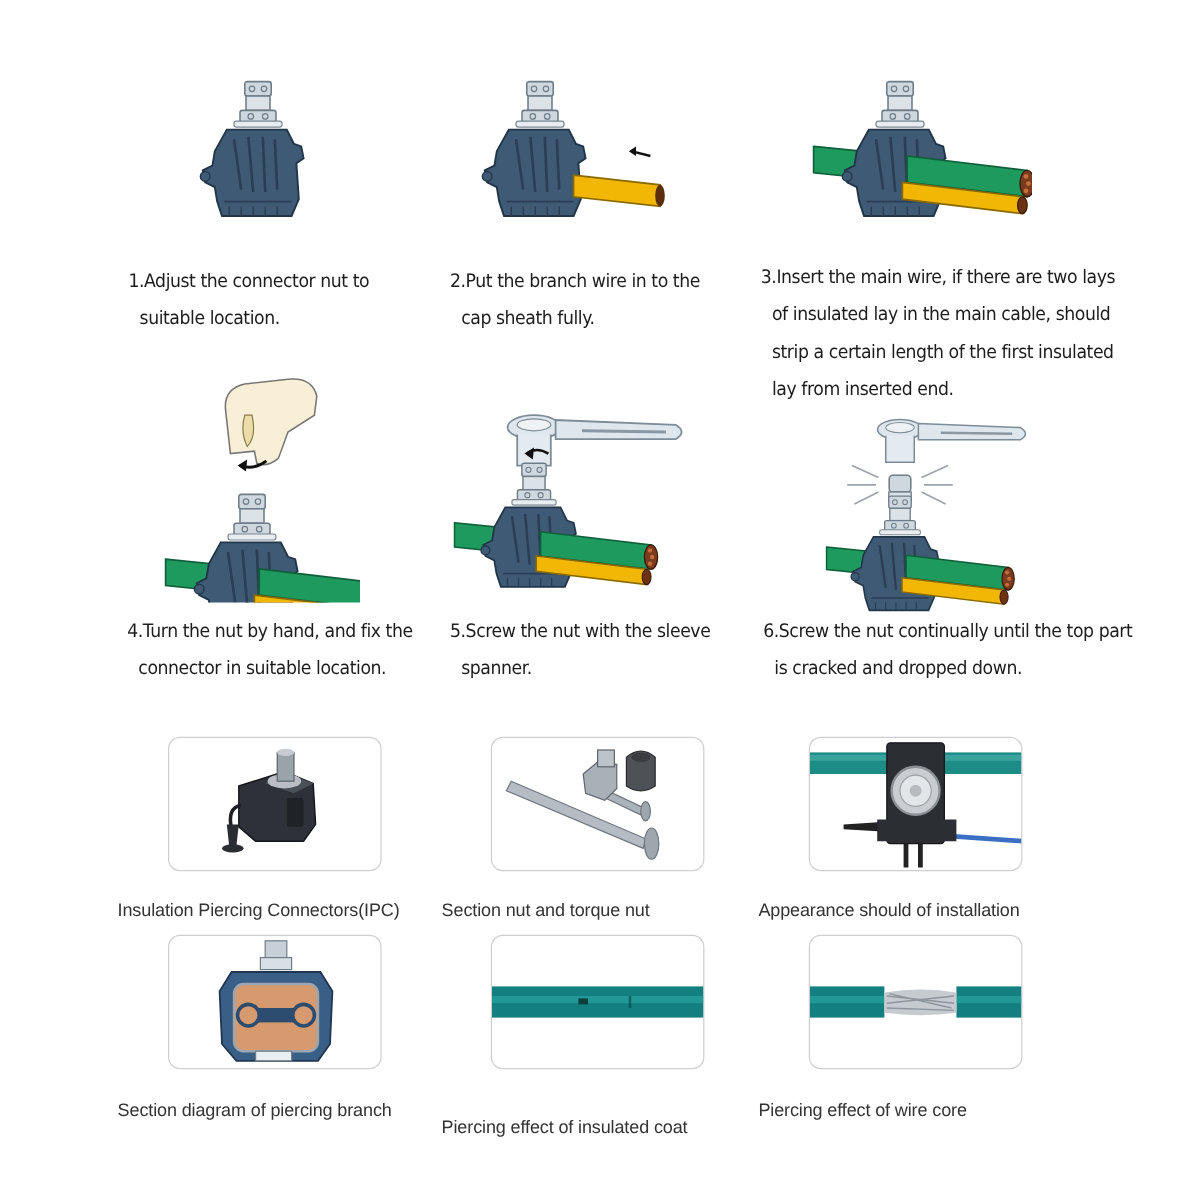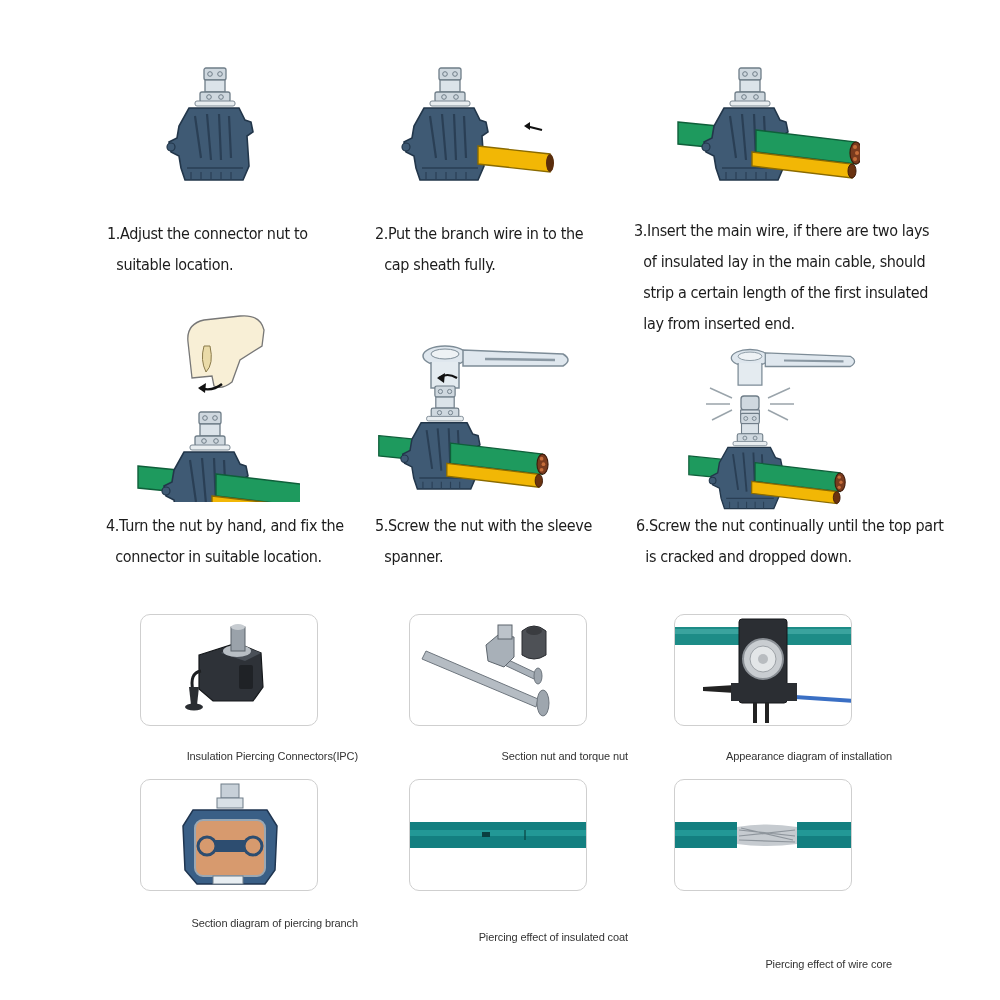--- a/index.html
+++ b/index.html
@@ -23,23 +23,23 @@
       width: 178px;
       height: 112px;
       border: 1.5px solid #cfcfcf;
       border-radius: 10px;
       background: #fff;
       overflow: hidden;
     }
     .caption {
       position: absolute;
       font-family: "Liberation Sans", sans-serif;
-      font-size: 11px;
+      font-size: 15px;
       color: #333;
-      text-align: right;
+      text-align: left;
       width: 260px;
       white-space: nowrap;
       letter-spacing: -0.1px;
     }
   </style>
 </head>
 <body>
 
 <svg width="0" height="0" style="position:absolute">
   <defs>
@@ -202,21 +202,21 @@
     <path d="M56,68 L122,68 L122,86 L56,86 Z" fill="#2b2e33"></path>
     <circle cx="88" cy="44" r="20" fill="#c9cdd1" stroke="#8b9096" stroke-width="2"></circle>
     <circle cx="88" cy="44" r="13" fill="#e3e6e8" stroke="#9ca1a6"></circle>
     <circle cx="88" cy="44" r="5" fill="#b8bcc0"></circle>
     <path d="M80,88 L80,108 M92,88 L92,108" stroke="#222" stroke-width="4"></path>
   </svg>
 </div>
 
 <div class="caption" style="left:98px;top:750px">Insulation Piercing Connectors(IPC)</div>
 <div class="caption" style="left:368px;top:750px">Section nut and torque nut</div>
-<div class="caption" style="left:632px;top:750px">Appearance diagram of installation</div>
+<div class="caption" style="left:632px;top:750px">Appearance should of installation</div>
 
 <div class="card" style="left:140px;top:779px">
   <svg width="178" height="112" viewBox="0 0 178 112">
     <rect x="80" y="4" width="18" height="14" fill="#c7d0d8" stroke="#6f7d88"></rect>
     <rect x="76" y="18" width="26" height="10" fill="#d8e0e6" stroke="#6f7d88"></rect>
     <path d="M52,30 L126,30 L136,46 L134,90 L124,104 L56,104 L44,90 L42,46 Z" fill="#3a5f86" stroke="#1f3550" stroke-width="1.5"></path>
     <rect x="54" y="40" width="70" height="56" rx="8" fill="#d79a6e" stroke="#9aa7b3" stroke-width="2"></rect>
     <rect x="64" y="60" width="50" height="12" fill="#2d4d70"></rect>
     <circle cx="66" cy="66" r="9" fill="#d79a6e" stroke="#2d4d70" stroke-width="3"></circle>
     <circle cx="112" cy="66" r="9" fill="#d79a6e" stroke="#2d4d70" stroke-width="3"></circle>
@@ -237,13 +237,13 @@
     <rect x="0" y="50" width="62" height="6" fill="#2aa3a0" opacity="0.7"></rect>
     <rect x="122" y="42" width="56" height="26" fill="#137f80"></rect>
     <rect x="122" y="50" width="56" height="6" fill="#2aa3a0" opacity="0.7"></rect>
     <path d="M62,47 Q92,42 122,47 L122,64 Q92,68 62,64 Z" fill="#c6cbd0"></path>
     <path d="M64,50 L120,56 M64,56 L120,50 M64,60 L120,62 M66,48 L118,60" stroke="#8e959c" stroke-width="1.2"></path>
   </svg>
 </div>
 
 <div class="caption" style="left:98px;top:917px">Section diagram of piercing branch</div>
 <div class="caption" style="left:368px;top:931px">Piercing effect of insulated coat</div>
-<div class="caption" style="left:632px;top:958px">Piercing effect of wire core</div>
+<div class="caption" style="left:632px;top:917px">Piercing effect of wire core</div>
 
 </body></html>

